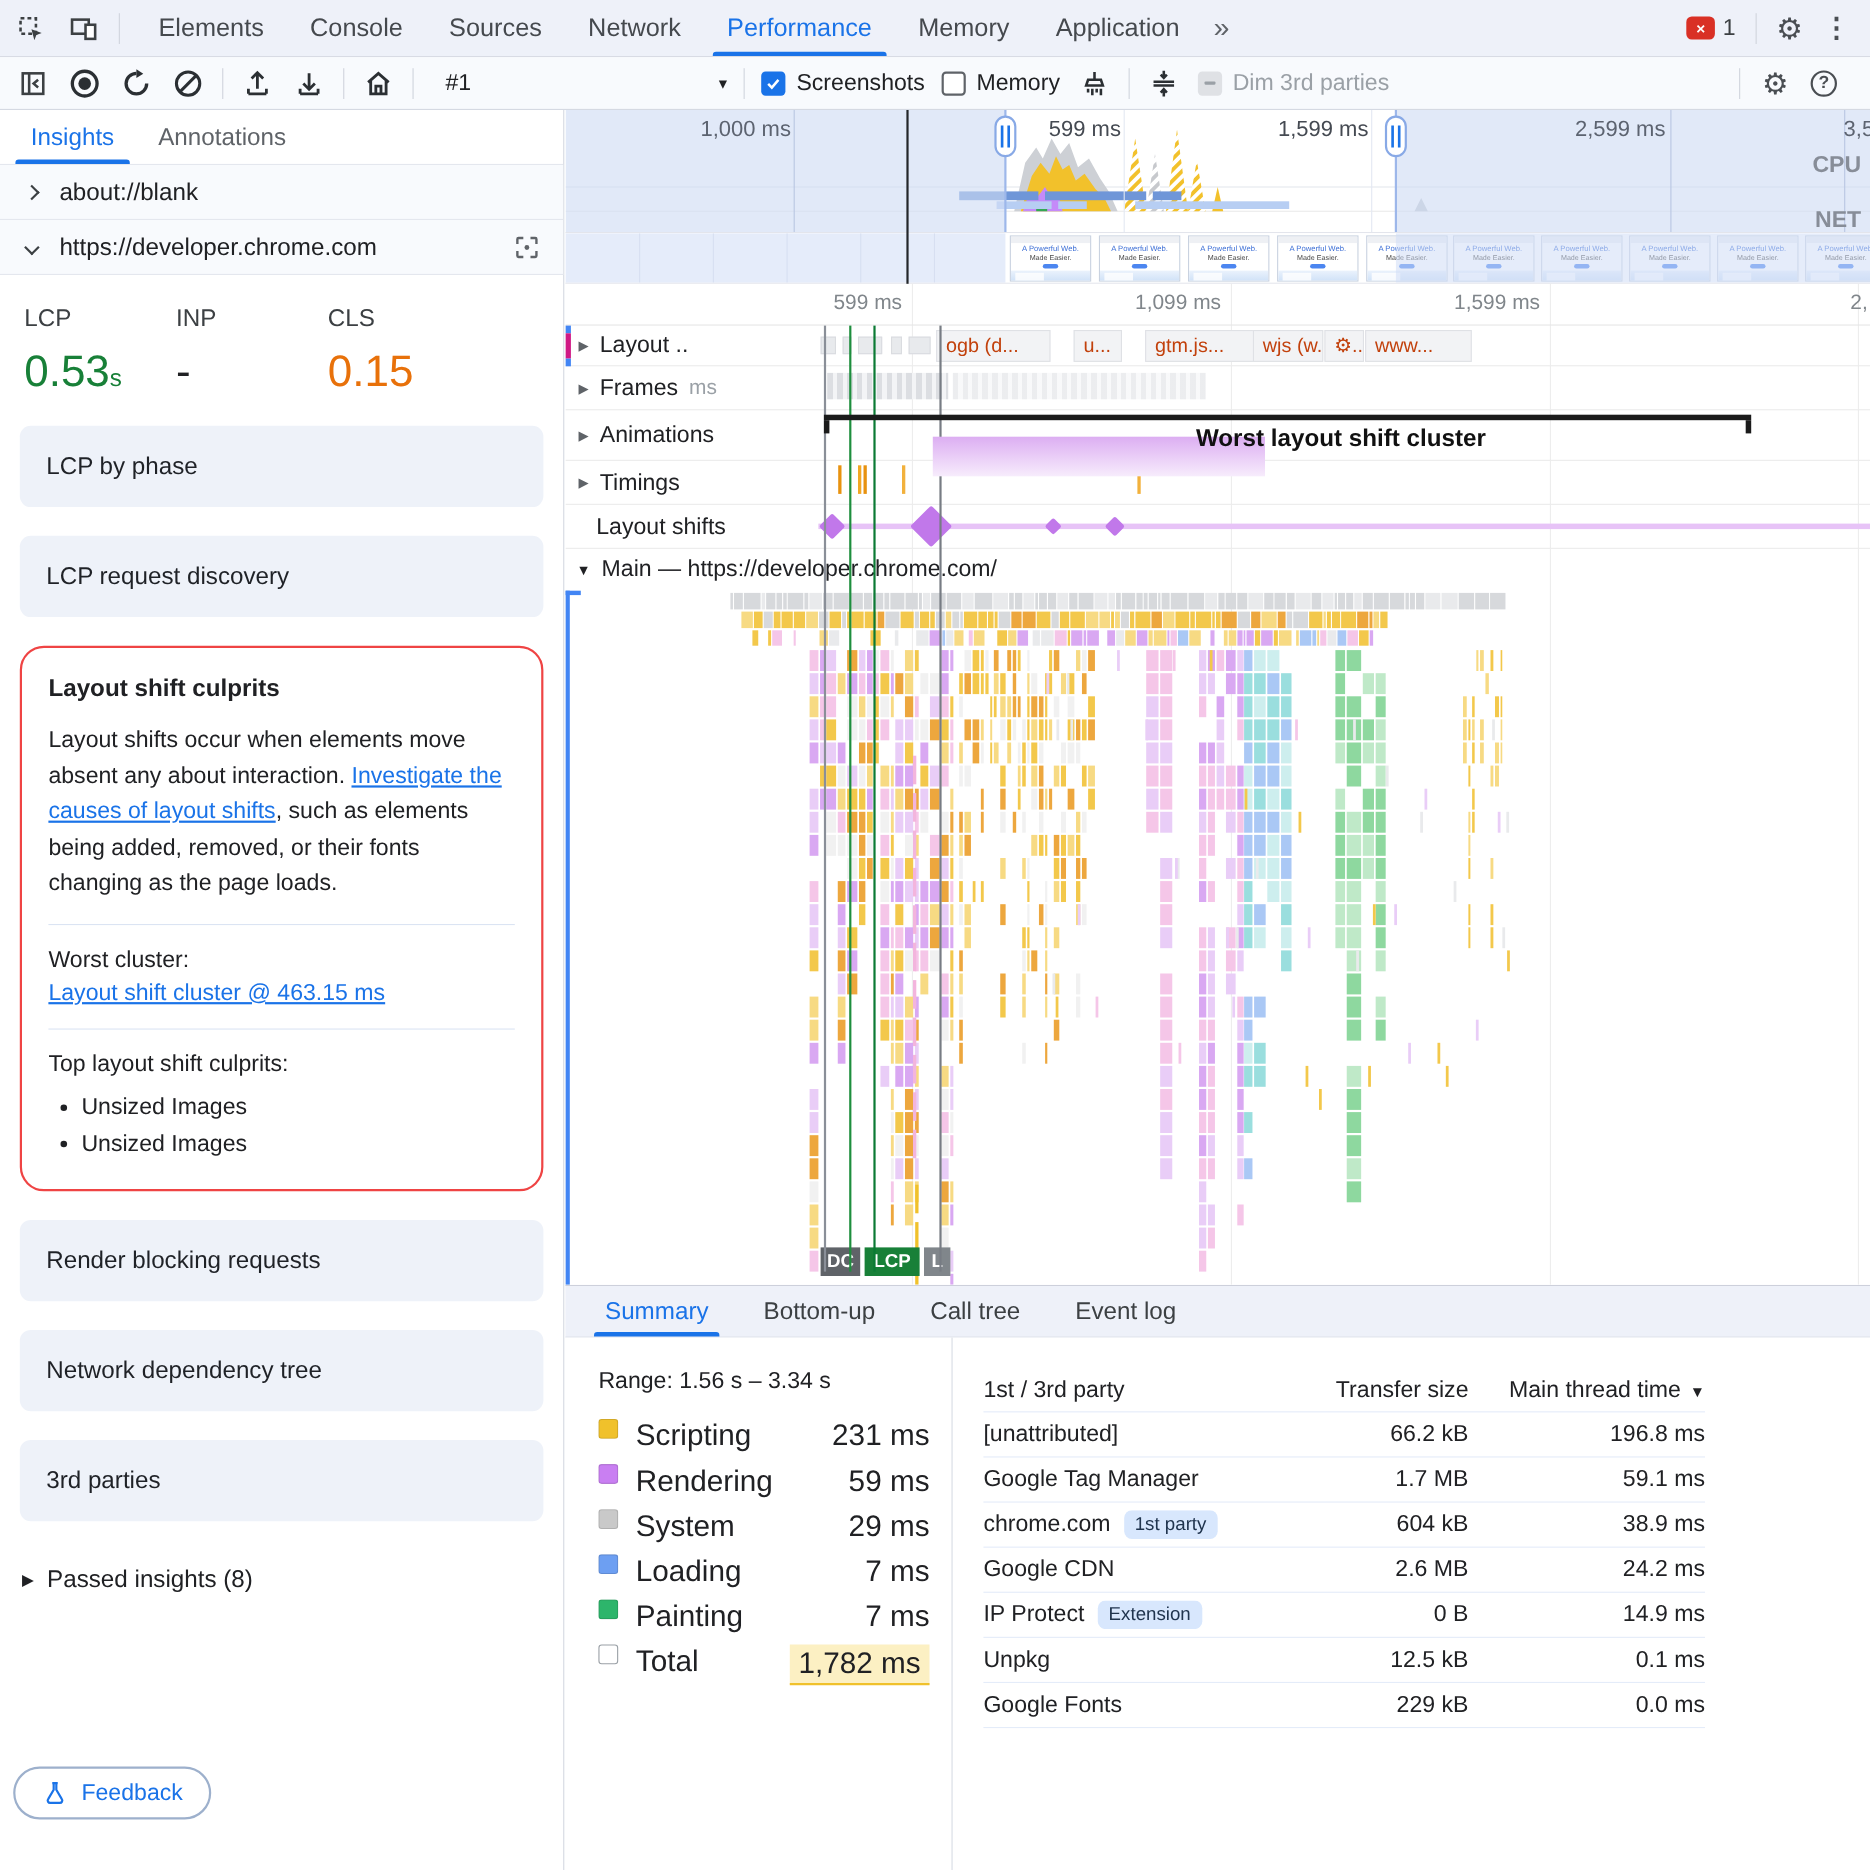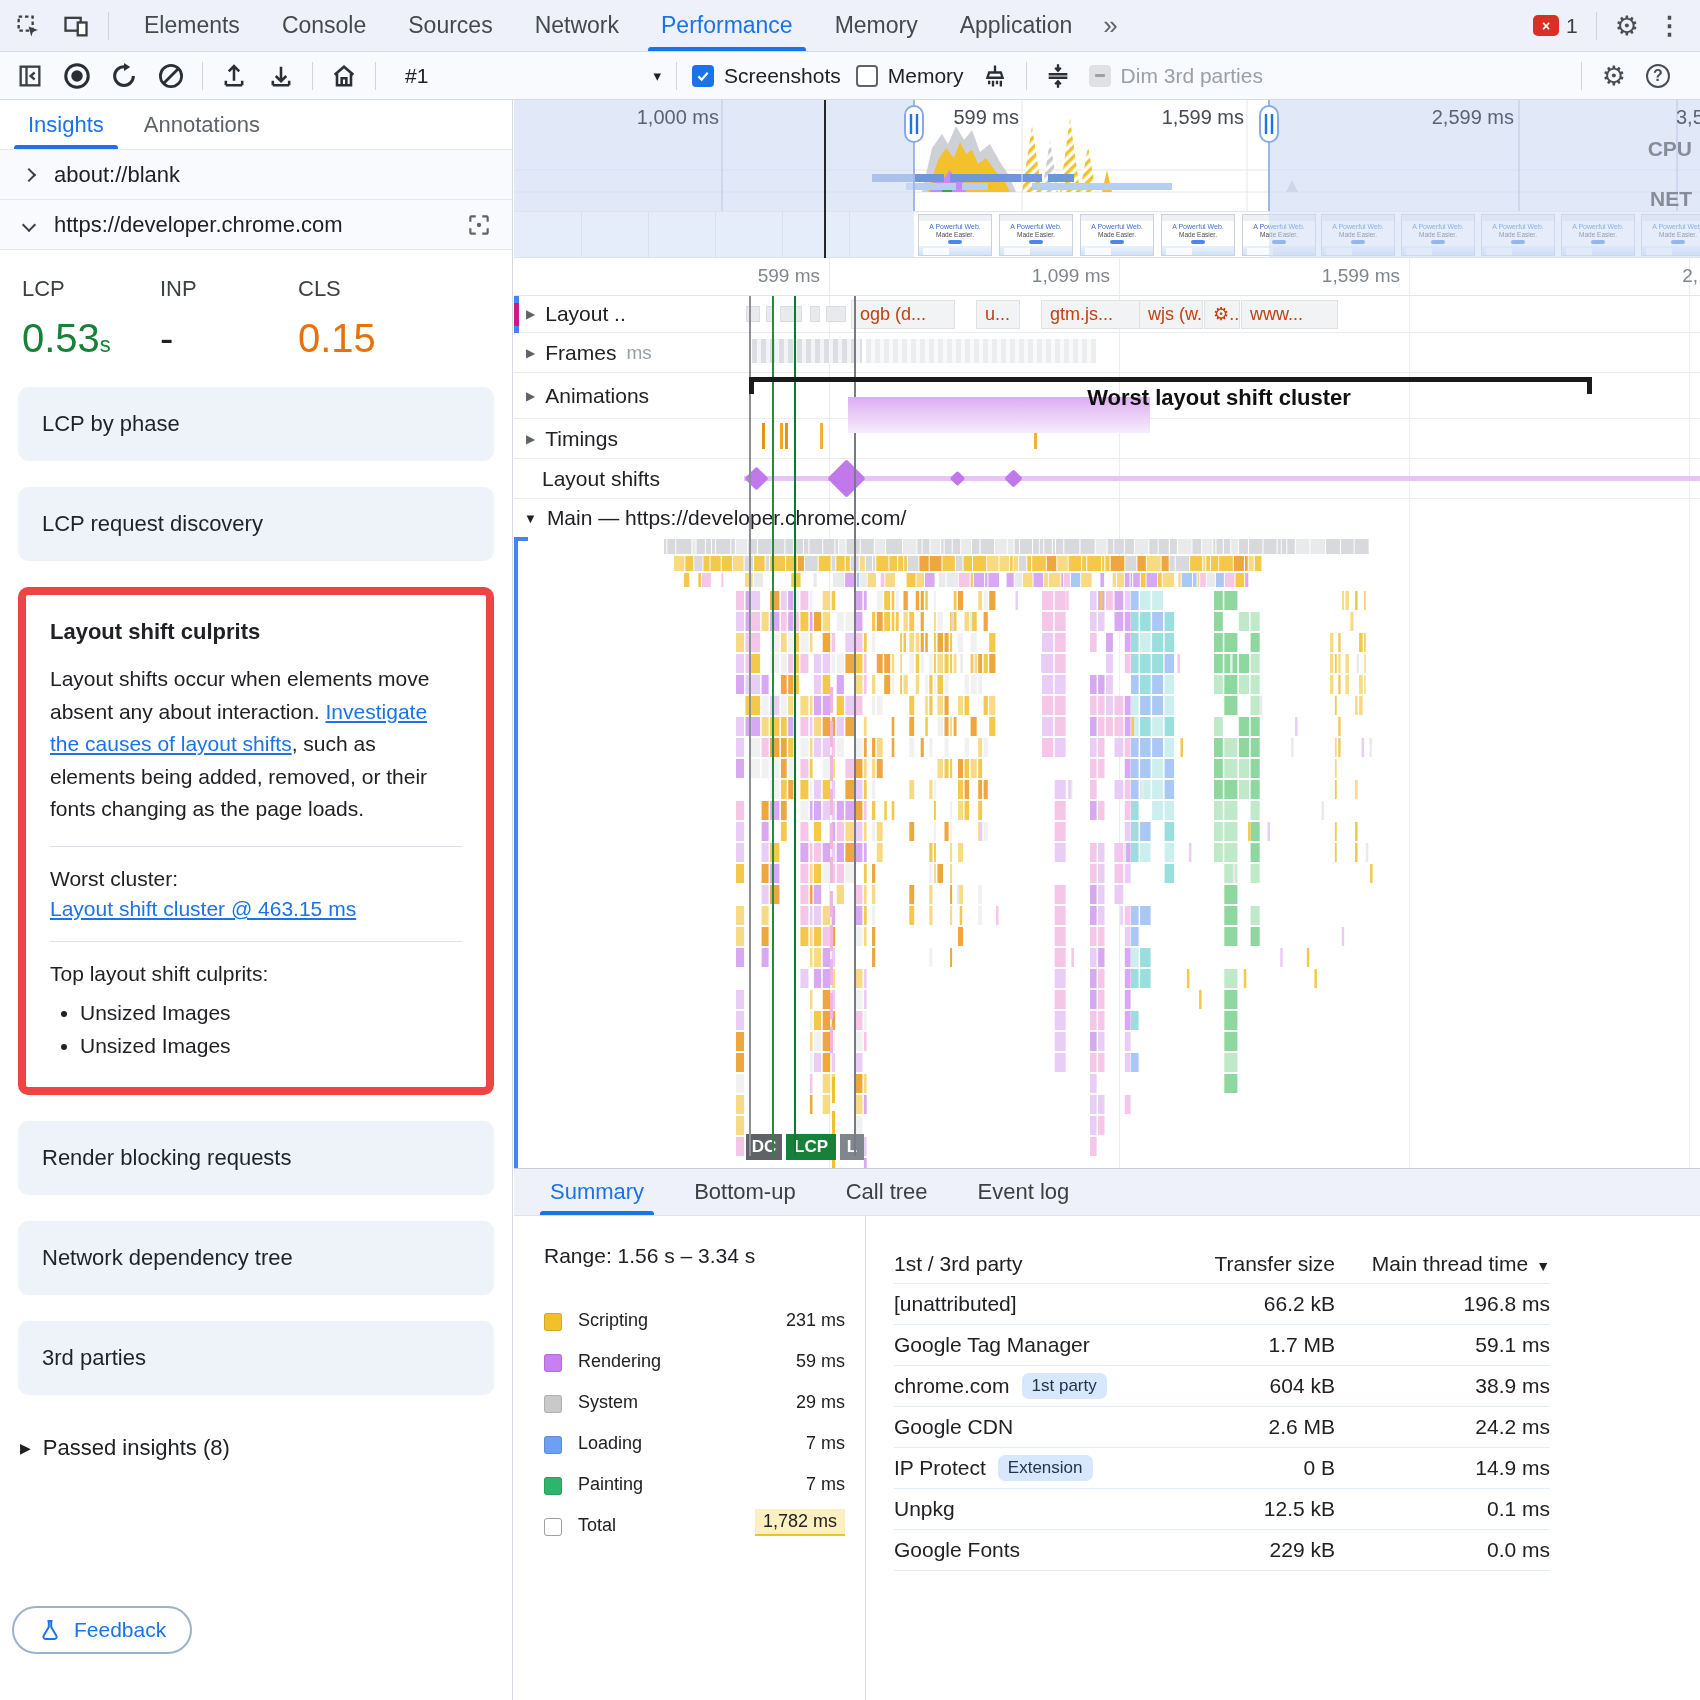--- a/index.html
+++ b/index.html
@@ -54,21 +54,21 @@
   .frame-row.expanded .chev { transform:rotate(45deg); }
   .frame-row .spacer { margin-left:auto; }
   .metrics { display:flex; padding:26px 10px 26px 22px; flex:0 0 auto; }
   .metric { width:138px; }
   .metric:last-child { width:auto; }
   .m-name { font-size:22px; color:#3c4043; margin-bottom:14px; }
   .m-value { font-size:40px; }
   .m-unit { font-size:22px; }
   .card { margin:0 18px 26px 18px; background:#eef2f9; border-radius:10px; padding:24px; font-size:22px; font-weight:500;
           color:#1f2227; flex:0 0 auto; }
-  .culprits { margin:0 18px 26px 18px; border:8px solid #ef4444; border-radius:10px; padding:24px; flex:0 0 auto; background:#fff; }
+  .culprits { margin:0 18px 26px 18px; border:2px solid #ef4444; border-radius:22px; padding:24px; flex:0 0 auto; background:#fff; }
   .culprits h3 { font-size:22px; font-weight:bold; margin-bottom:18px; }
   .culprits p { font-size:21px; line-height:1.55; }
   .link { color:#1a73e8; text-decoration:underline; cursor:pointer; }
   .c-div { border-top:1px solid #dbe4f3; margin:20px 0; }
   .worst-label { font-size:21px; margin-bottom:6px; }
   .culprits ul { margin:10px 0 0 30px; font-size:21px; line-height:1.6; }
   .passed { display:flex; align-items:center; gap:12px; padding:14px 20px; font-size:22px; flex:0 0 auto; }
   .tri { font-size:14px; color:#202124; }
   .feedback-wrap { margin-top:auto; padding:0 26px 46px 12px; }
   .feedback { display:inline-flex; align-items:center; gap:12px; border:2px solid #9db0cc; border-radius:26px;
@@ -124,21 +124,21 @@
 
   .btabs { height:48px; background:#eef1f9; border-top:1px solid #c9cdd7; border-bottom:1px solid #dde1ea;
            display:flex; gap:10px; padding-left:16px; }
   .btab { display:flex; align-items:center; padding:0 20px; font-size:22px; color:#3c4043; position:relative; }
   .btab.active { color:#1a73e8; }
   .btab.active::after { content:""; position:absolute; left:10px; right:10px; bottom:0; height:4px; background:#1a73e8; border-radius:3px 3px 0 0; }
 
   .bcontent { display:flex; height:484px; background:#fff; }
   .summary { width:352px; border-right:1px solid #d8dce4; padding:28px 0 0 30px; flex:0 0 auto; }
   .range { font-size:21px; margin-bottom:22px; }
-  .leg-row { display:flex; align-items:flex-end; height:41px; font-size:18px; }
+  .leg-row { display:flex; align-items:flex-start; height:41px; font-size:27px; }
   .swatch { width:18px; height:18px; border-radius:3px; margin-right:16px; border:1px solid rgba(0,0,0,0.12); flex:0 0 auto; }
   .leg-row.total .swatch { background:#fff; border:1.5px solid #9aa0a6; }
   .leg-val { margin-left:auto; margin-right:20px; }
   .leg-row.total .leg-val { background:#fcf0c3; border-bottom:2px solid #f0c12b; padding:2px 8px; }
   .party { flex:1; padding:28px 150px 0 28px; }
   .p-head { display:flex; align-items:center; height:40px; font-size:21px; border-bottom:1px solid #e4ecf9; }
   .p-row { display:flex; align-items:center; height:41px; font-size:21px; border-bottom:1px solid #e4ecf9; }
   .pc1 { flex:1; display:flex; align-items:center; gap:12px; white-space:nowrap; overflow:hidden; }
   .pc2 { width:170px; text-align:right; flex:0 0 auto; }
   .pc3 { width:215px; text-align:right; flex:0 0 auto; }

